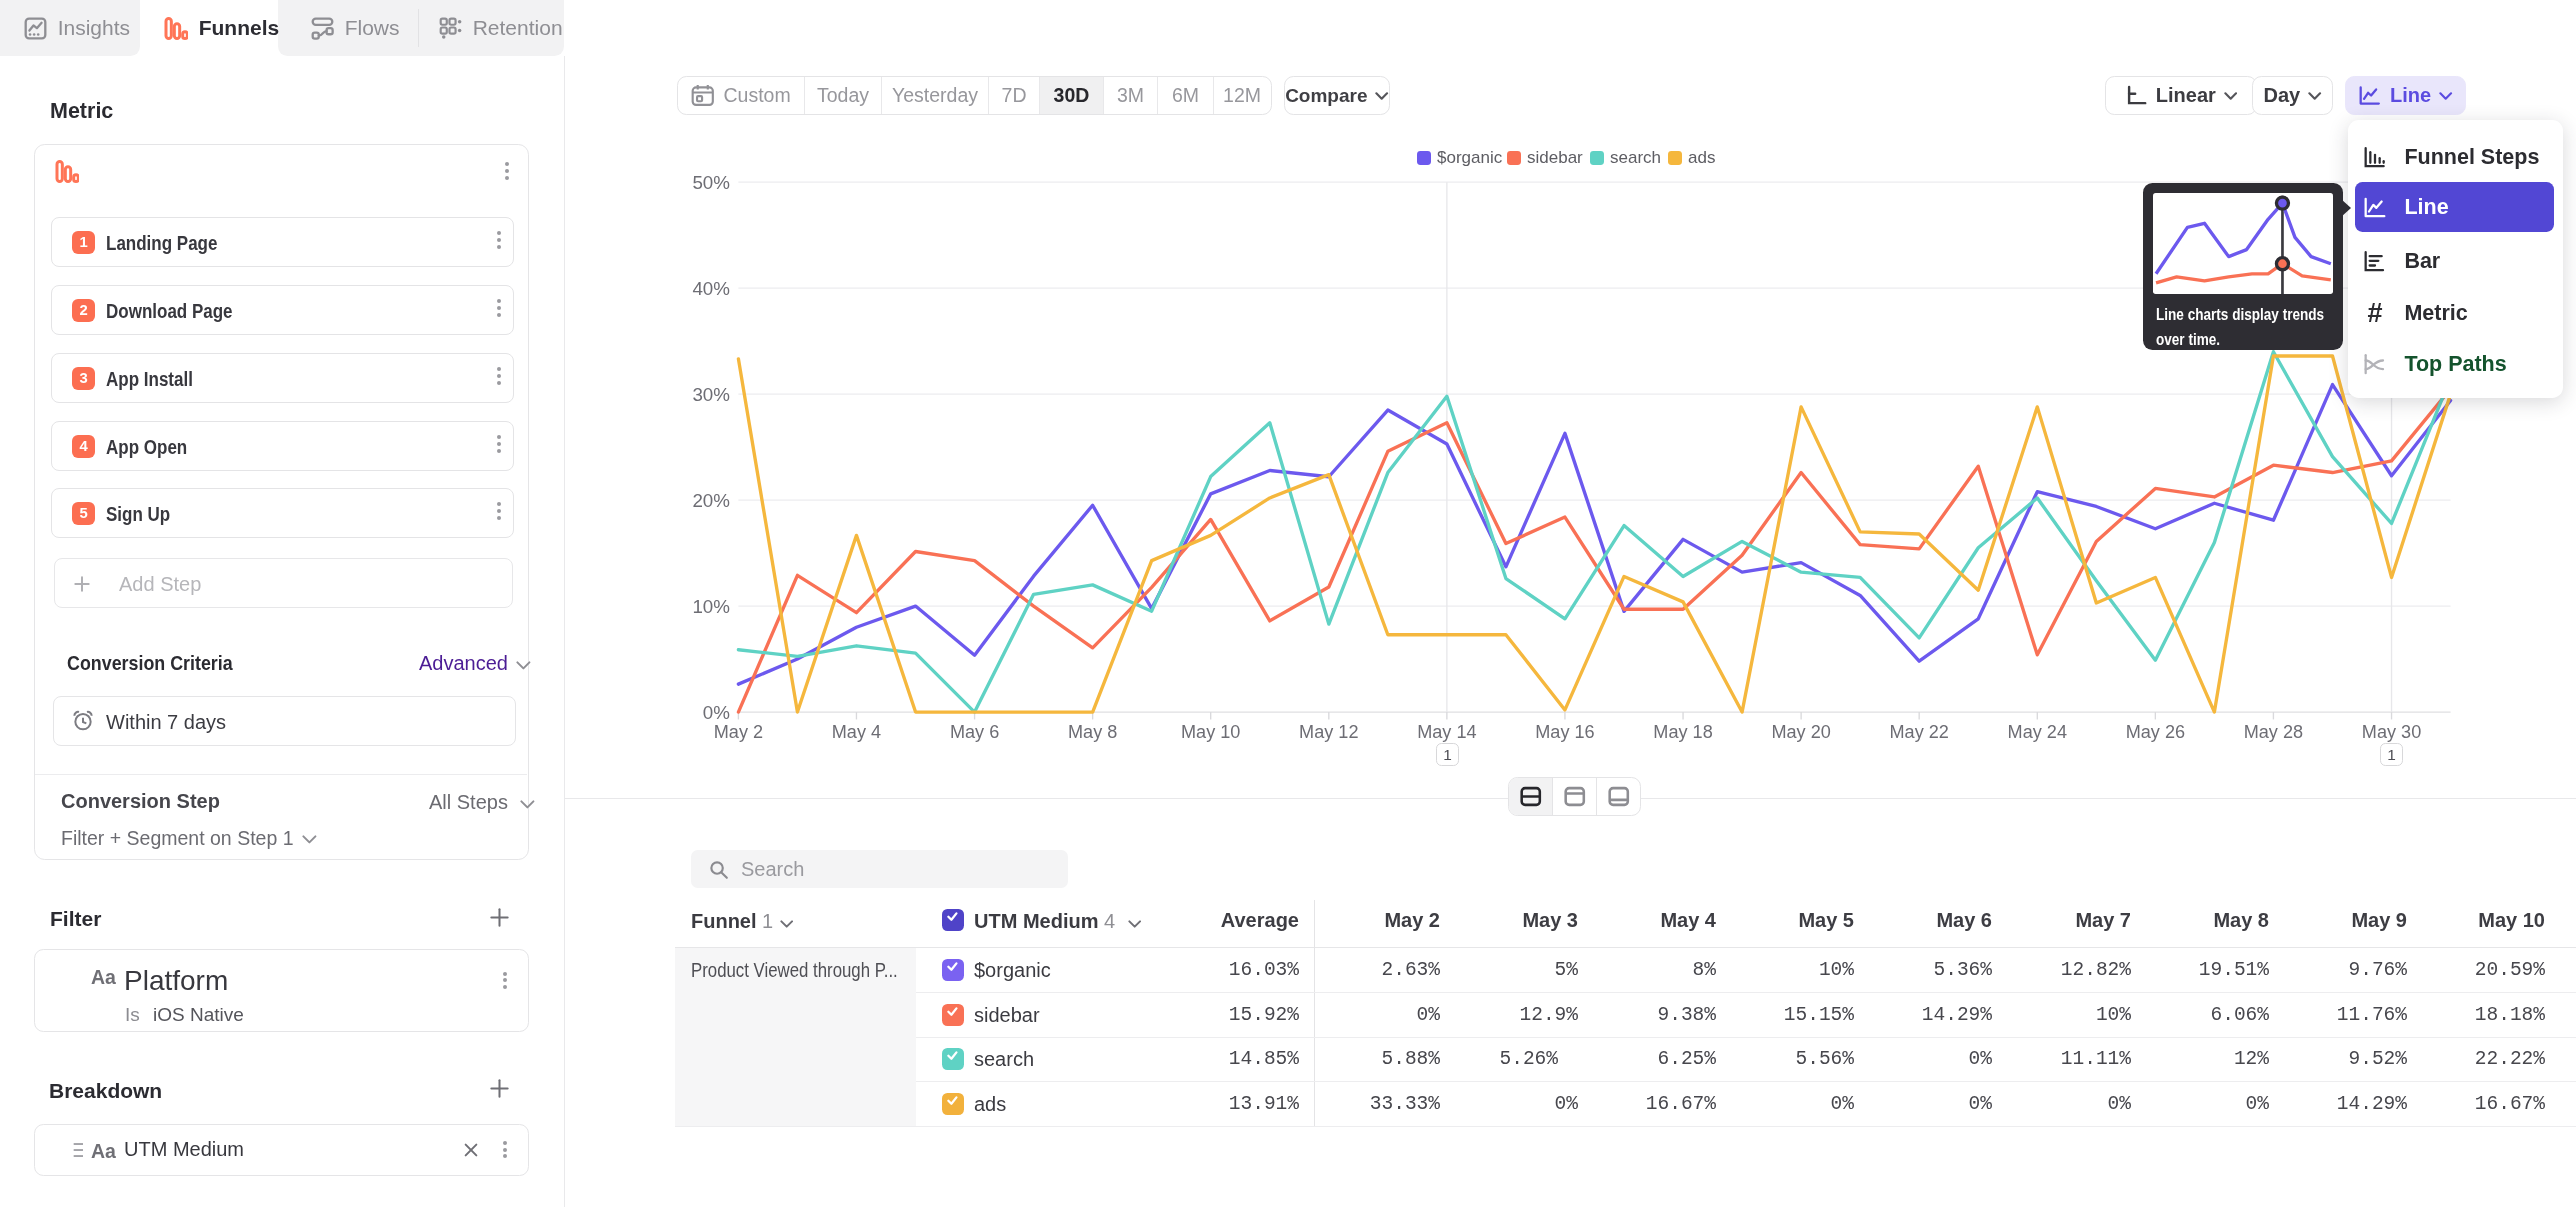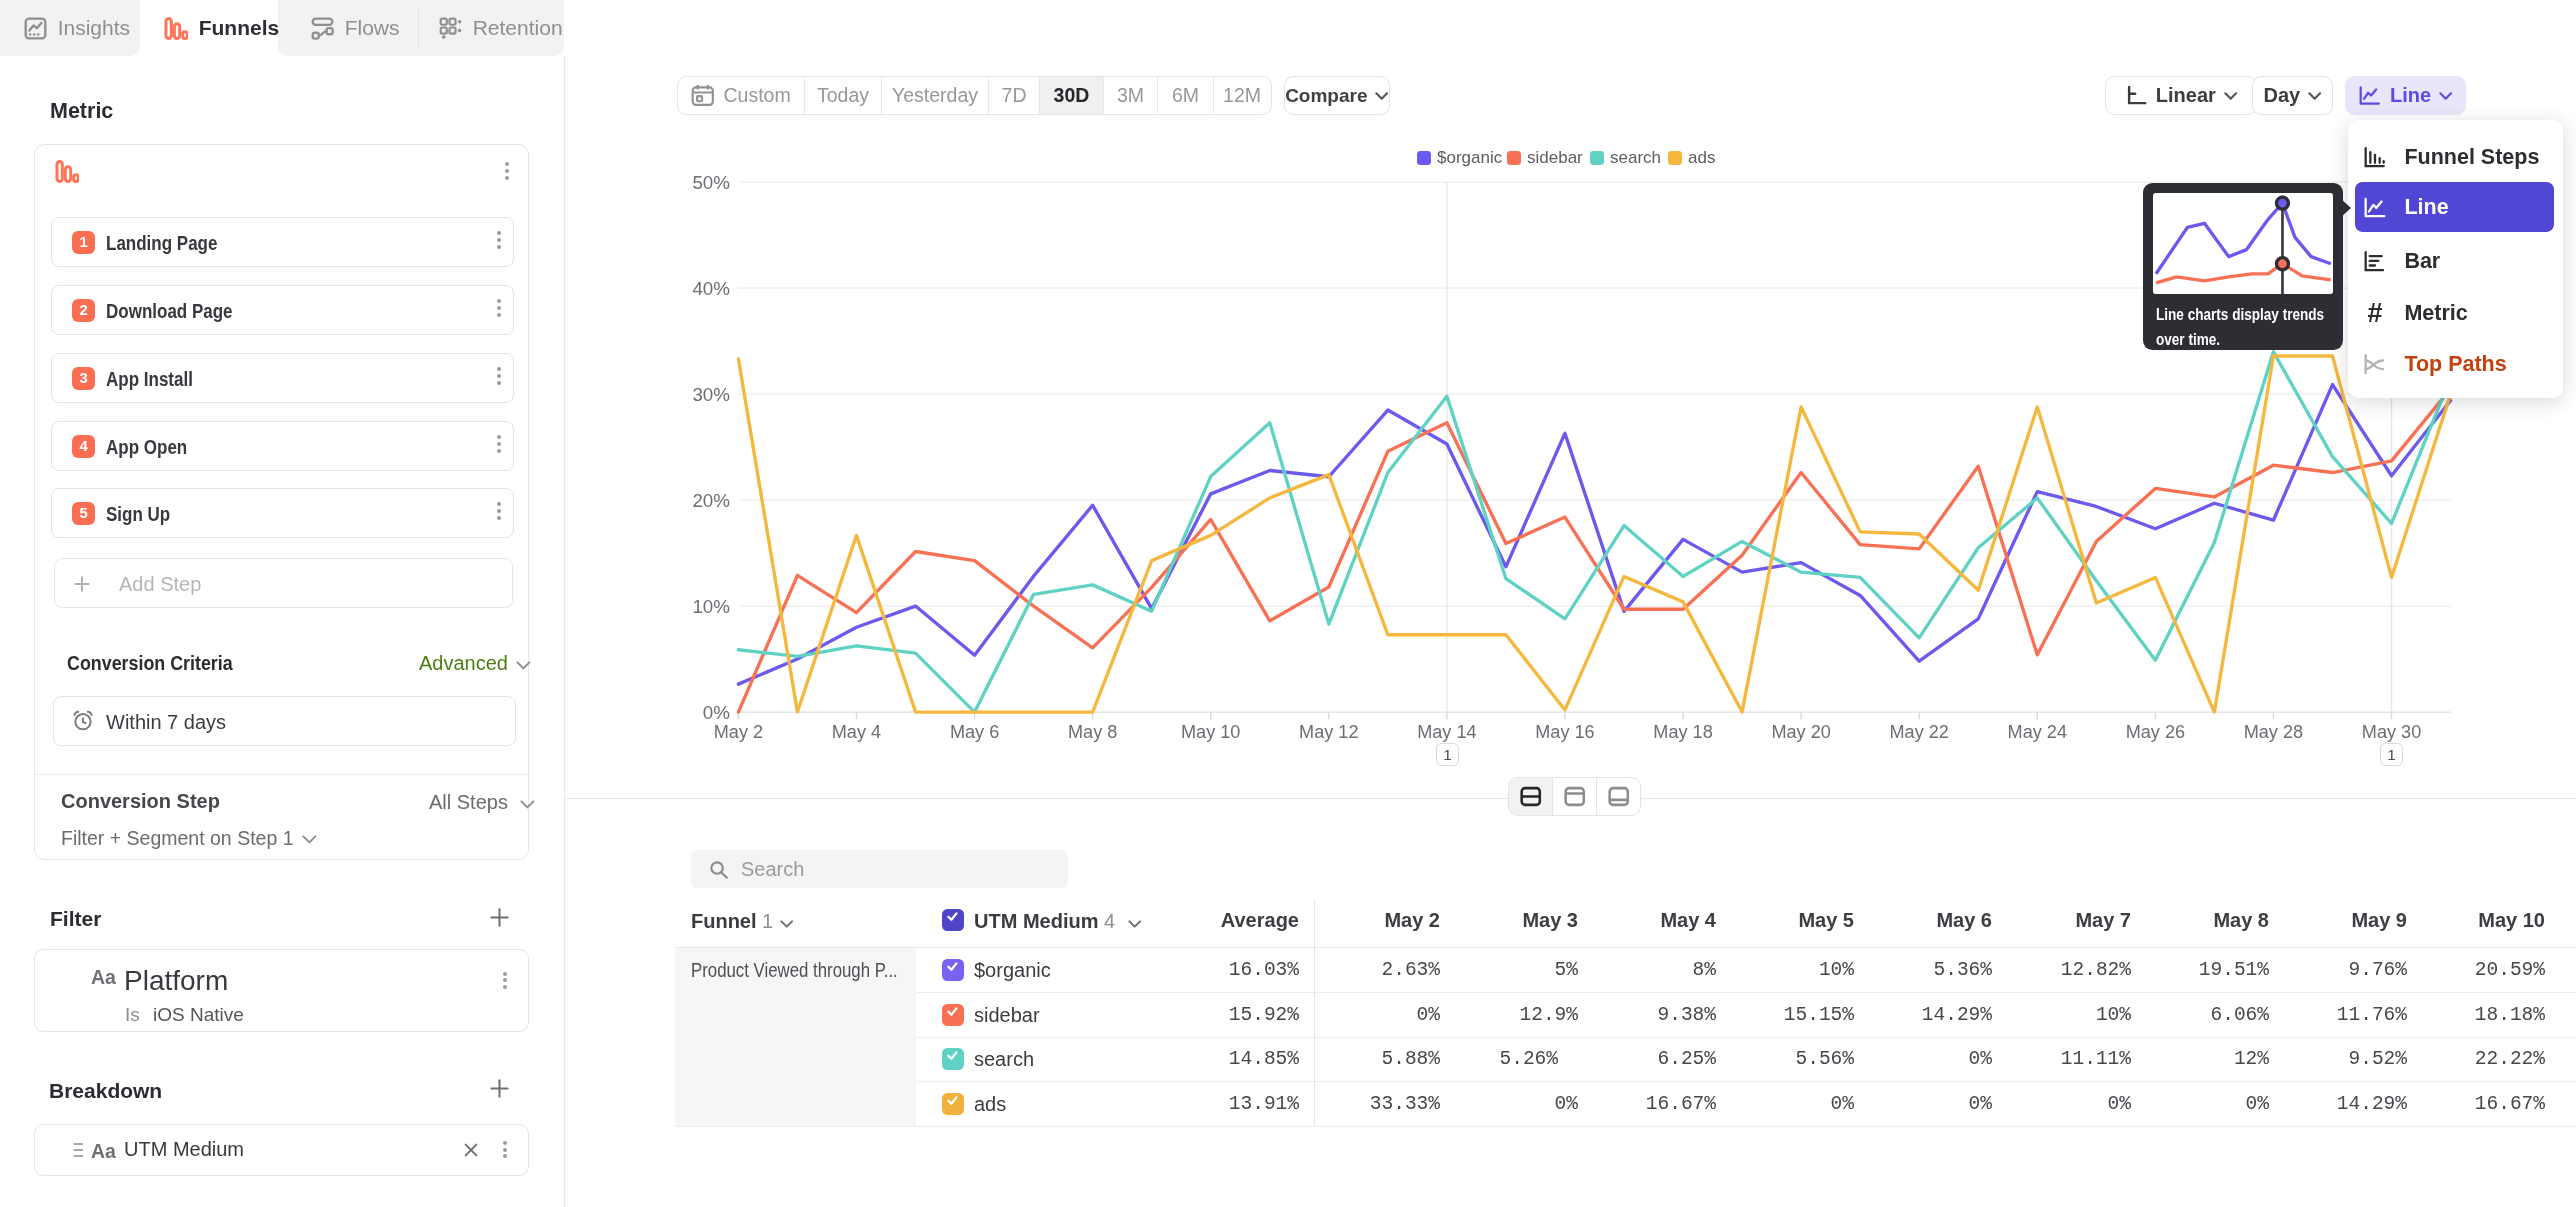--- a/index.html
+++ b/index.html
@@ -143,21 +143,21 @@
       </div>
     </div>
   <div class="abs" style="left:19px;top:413px;width:459px;height:50px;border:1.3px solid #e7e7e9;border-radius:8px">
     <svg style="position:absolute;left:19px;top:17px" width="16" height="16" viewBox="0 0 24 24">
         <line x1="12.0" y1="2" x2="12.0" y2="22" stroke="#b0b0b4" stroke-width="3" stroke-linecap="round"></line>
         <line x1="2" y1="12.0" x2="22" y2="12.0" stroke="#b0b0b4" stroke-width="3" stroke-linecap="round"></line>
       </svg>
       <span style="position:absolute;left:64px;top:0;line-height:50px;font-size:20px;color:#b6b6ba">Add Step</span>
   </div>
   <div class="abs sechdr" style="left:32px;top:506px;"><span class="cond">Conversion Criteria</span></div>
-  <div class="abs" style="left:384px;top:507px;font-size:20px;color:#4d7c0f">Advanced</div>
+  <div class="abs" style="left:384px;top:507px;font-size:20px;color:#4c1d95">Advanced</div>
   <div class="abs" style="left:481px;top:515px"><svg width="14.8" height="8.7" viewBox="0 0 22 13" style="">
         <polyline points="2,2 11.0,11.0 20.0,2" fill="none" stroke="#8f8f94" stroke-width="3.0" stroke-linecap="round" stroke-linejoin="round"></polyline>
       </svg></div>
   <div class="abs" style="left:18px;top:551px;width:463px;height:50px;border:1.3px solid #e5e5e7;border-radius:8px">
     <div style="position:absolute;left:17.4px;top:12px"><svg width="24" height="24" viewBox="0 0 36 36" style="">
           <g fill="none" stroke="#7c7c82" stroke-width="3">
             <circle cx="18" cy="19" r="11.5"></circle>
             <polyline points="18,13 18,19.5 23,21.5"></polyline>
             <path d="M5,10 C5,6 9,3.5 12,4.5"></path>
             <path d="M31,10 C31,6 27,3.5 24,4.5"></path>
@@ -502,21 +502,21 @@
         <line x1="10" y1="16" x2="23" y2="16"></line>
         <line x1="10" y1="23" x2="18" y2="23"></line>
       </g>
     </svg>
     <span>Bar</span>
   </div>
 <div class="mitem" style="top:301px;z-index:6">
     <span style="width:24px;text-align:center;font-size:27px;font-weight:600;color:#2c2c31;line-height:23px">#</span>
     <span>Metric</span>
   </div>
-<div class="mitem" style="top:352px;color:#c2410c;z-index:6">
+<div class="mitem" style="top:352px;color:#14532d;z-index:6">
     <svg width="24" height="23" viewBox="0 0 36 34" style="">
       <g fill="none" stroke="#b3b3b8" stroke-width="3.4" stroke-linecap="round">
         <path d="M4,3 V30"></path>
         <path d="M4,11 C14,11 16,24 30,24"></path>
         <path d="M4,24 C14,24 16,11 30,11"></path>
       </g>
     </svg>
     <span>Top Paths</span>
   </div>
 

